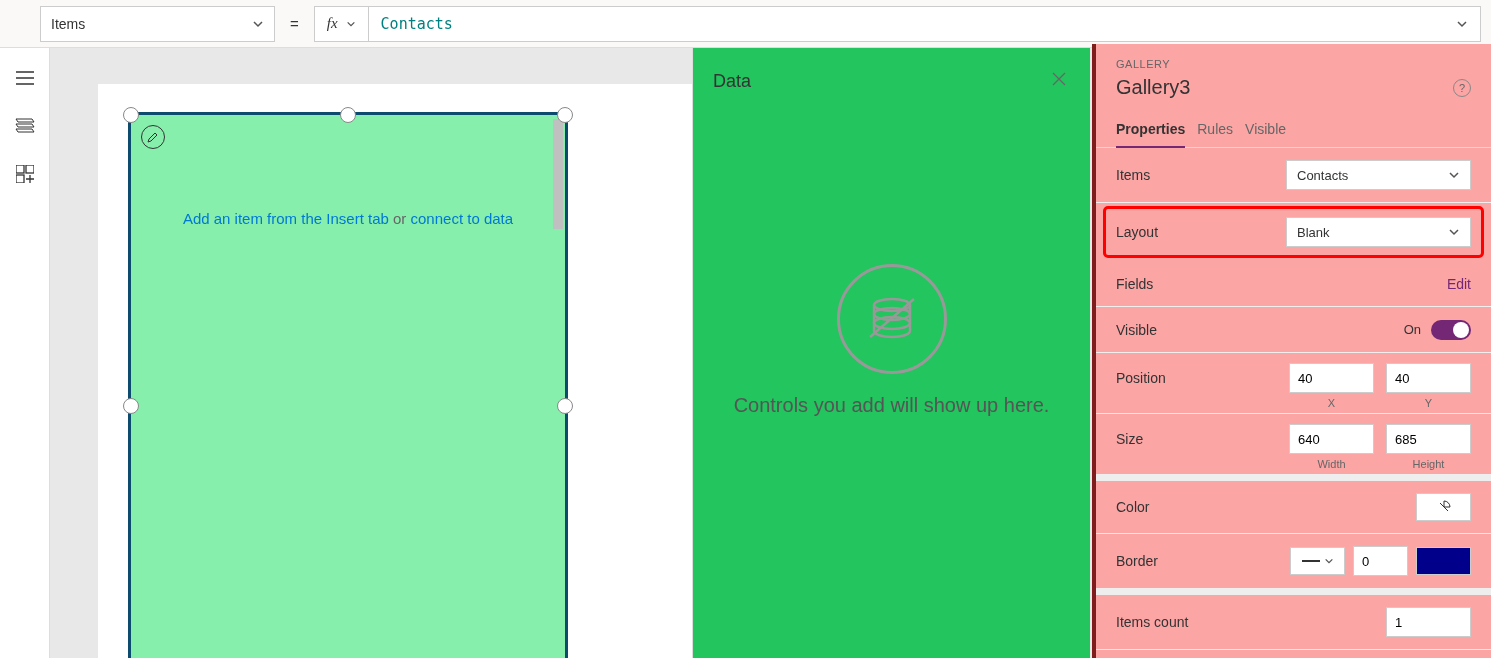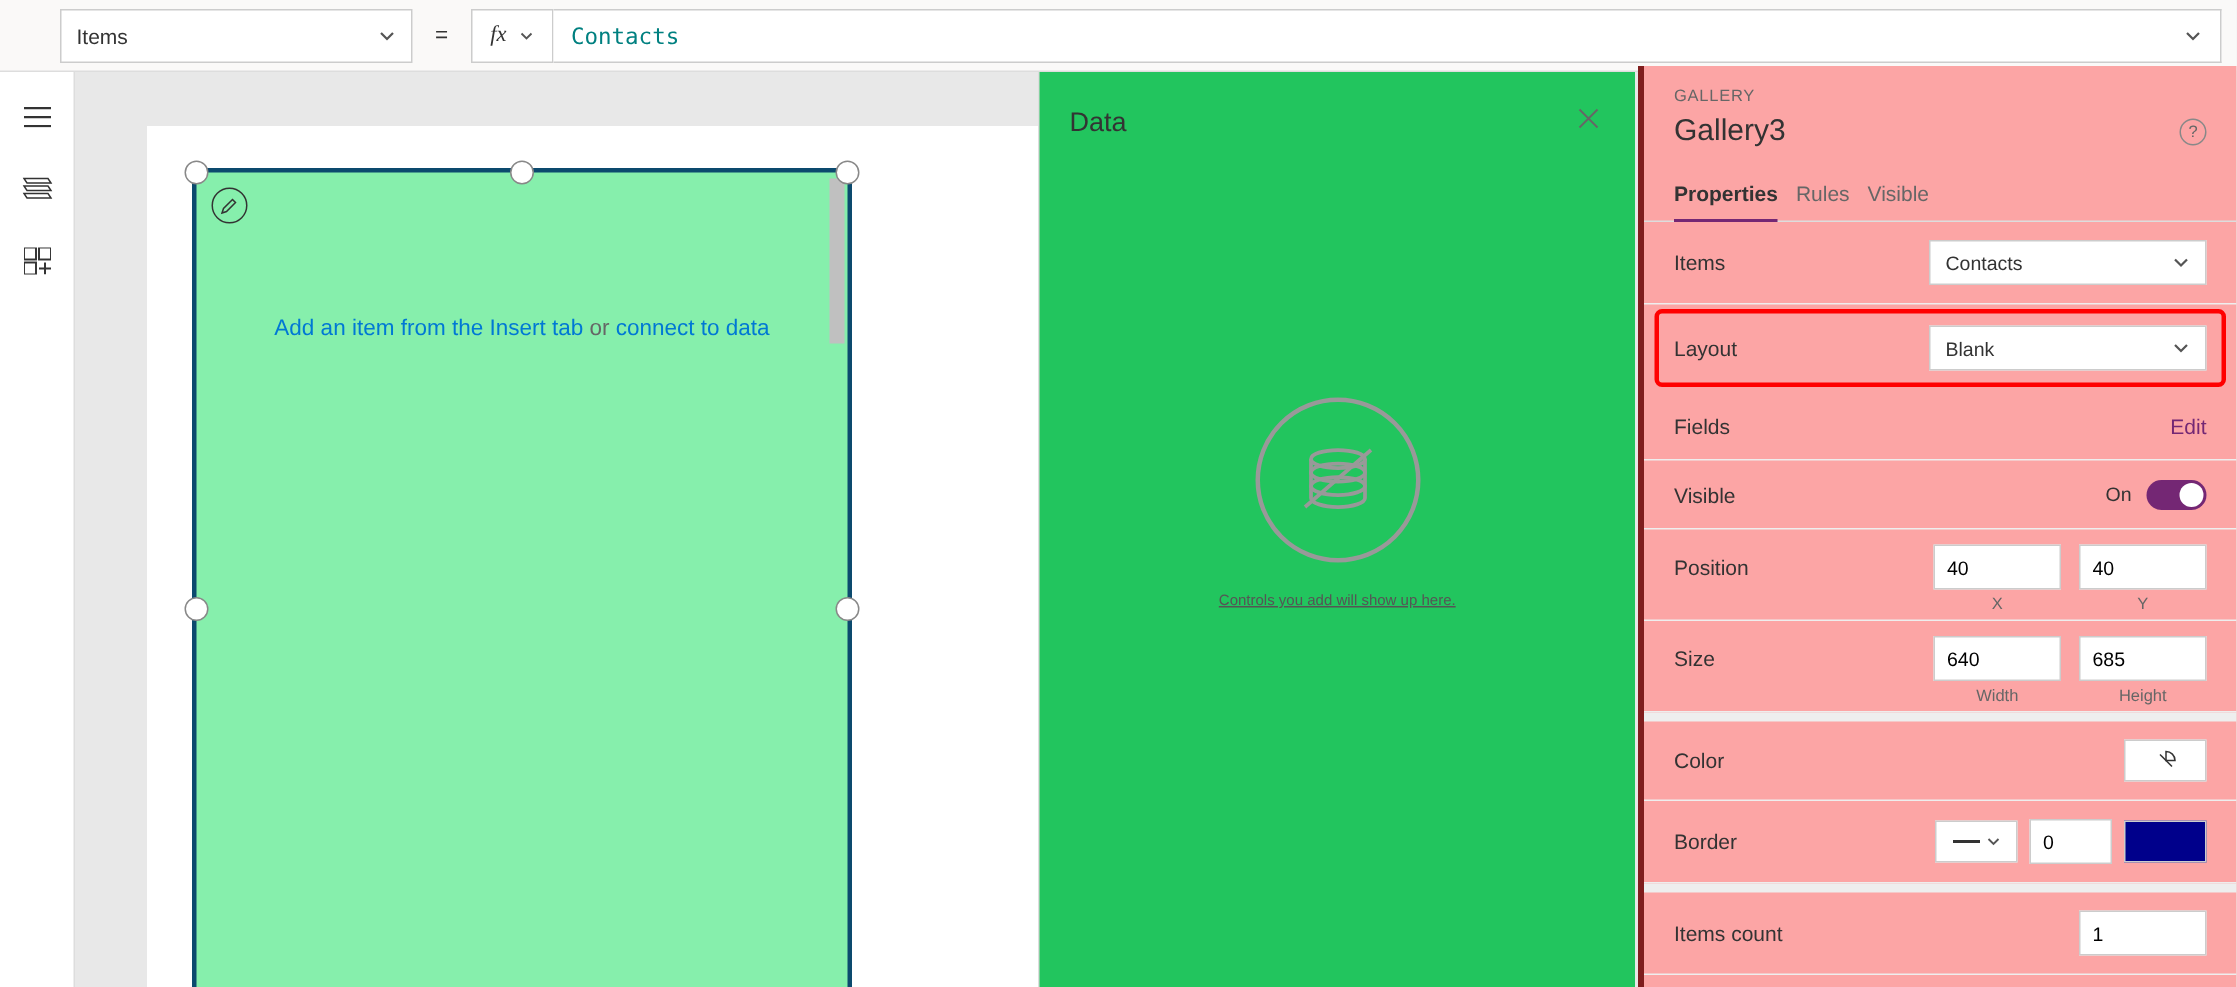--- a/index.html
+++ b/index.html
@@ -197,21 +197,21 @@
     .db-icon {
       width: 110px;
       height: 110px;
       border: 3px solid #999;
       border-radius: 50%;
       display: flex;
       align-items: center;
       justify-content: center;
       position: relative;
     }
-    .empty-message { color: #555; font-size: 10px; text-decoration: underline; }
+    .empty-message { color: #555; font-size: 20px; }
     
     
     .props-panel {
       position: absolute;
       right: 0;
       top: 44px;
       bottom: 0;
       width: 399px;
       background: #fca5a5;
       border-left: 4px solid #7f1d1d;

